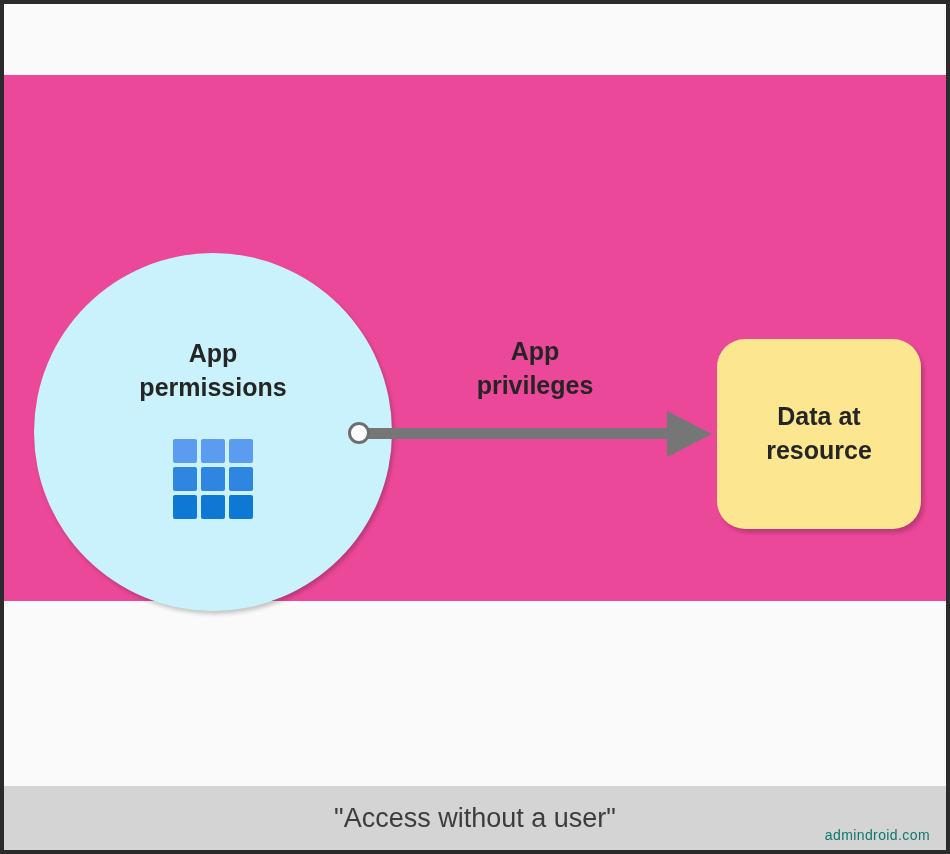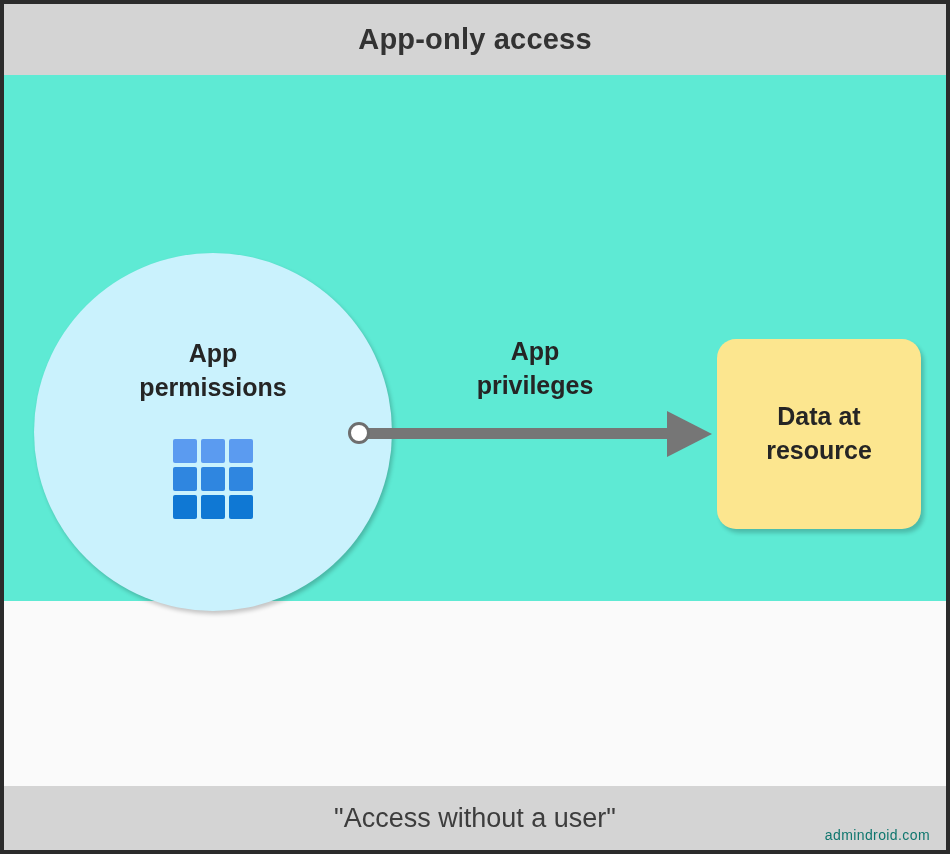--- a/index.html
+++ b/index.html
@@ -66,21 +66,21 @@
     letter-spacing: 0.4px;
   }
 
   
   #canvas {
     position: absolute;
     left: 0;
     top: 71px;
     width: 942px;
     height: 526px;
-    background: #5eead4;
+    background: #ec4899;
   }
 
   
   #app-circle {
     position: absolute;
     left: 30px;
     top: 178px;
     width: 358px;
     height: 358px;
     border-radius: 50%;
@@ -158,44 +158,41 @@
     white-space: pre-line;
   }
 
   
   #resource-box {
     position: absolute;
     left: 713px;
     top: 264px;
     width: 204px;
     height: 190px;
-    border-radius: 19px;
+    border-radius: 28px;
     background: #fce68f;
     box-shadow: 3px 4px 4px rgba(0, 0, 0, 0.20);
     display: flex;
     align-items: center;
     justify-content: center;
   }
   #resource-label {
     text-align: center;
     font-size: 25px;
     font-weight: bold;
     line-height: 1.35;
     color: #252525;
     white-space: pre-line;
   }
 </style>
 </head>
 <body>
 
 <div id="frame">
 
-  <div id="header-band">
-    <div id="header-title">App-only access</div>
-  </div>
 
   <div id="canvas">
 
     <div id="app-circle"></div>
 
     <div id="app-circle-label">App
 permissions</div>
 
     <div id="grid-icon">
       <span class="r1"></span>

